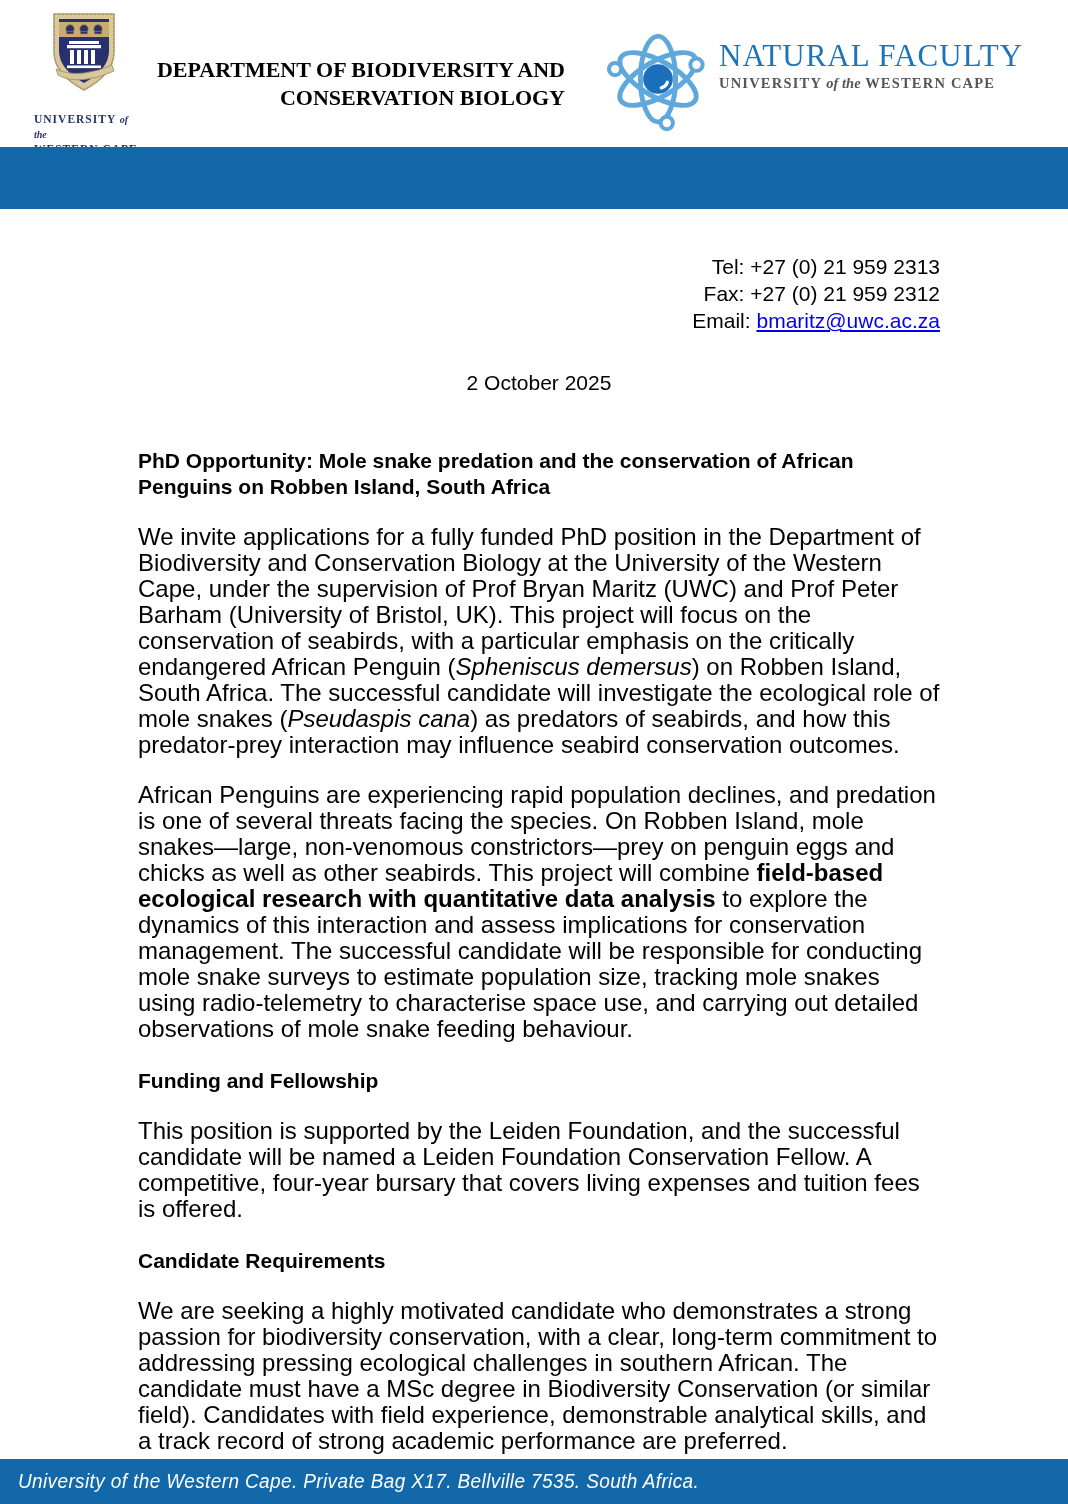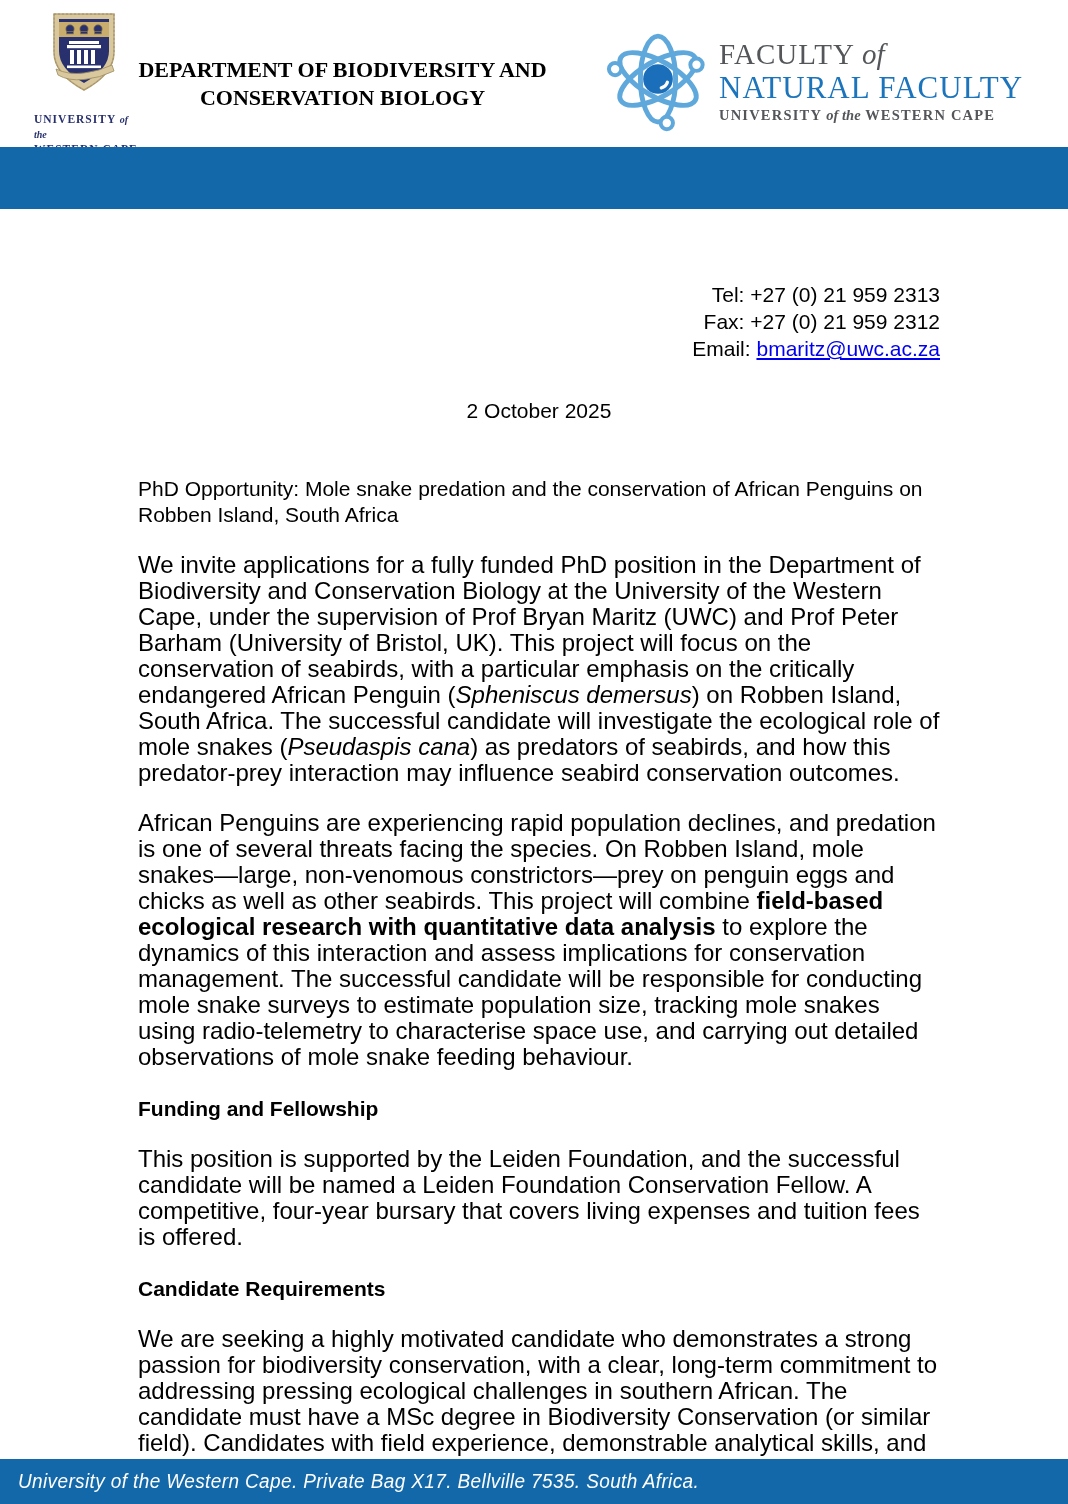--- a/index.html
+++ b/index.html
@@ -29,47 +29,47 @@
   .crest-block{position:absolute;left:30px;top:12px;width:108px;text-align:center;}
   .crest-text{
     margin-top:4px;
     font-family:"Liberation Serif","DejaVu Serif",serif;
     font-weight:bold;color:var(--crest-navy);
     font-size:11.5px;line-height:14px;letter-spacing:1px;text-align:left;padding-left:4px;
   }
   .crest-text .sm-it{font-style:italic;letter-spacing:0;font-size:10px;}
   .dept-title{
     position:absolute;left:120px;top:56px;width:445px;
-    text-align:center;
+    text-align:right;
     font-family:"Liberation Serif","DejaVu Serif",serif;
     font-weight:bold;font-size:22px;line-height:28px;color:#000;
   }
   .faculty-logo{position:absolute;left:603px;top:24px;display:flex;align-items:flex-start;}
   .atom-wrap{width:110px;height:110px;flex:0 0 auto;}
   .faculty-text{margin-left:6px;padding-top:14px;font-family:"Liberation Serif","DejaVu Serif",serif;}
   .fl1{font-size:29px;line-height:32px;color:var(--faculty-gray);letter-spacing:1px;}
   .fl1 .it{font-style:italic;text-transform:none;letter-spacing:0;}
   .fl2{font-size:31px;line-height:35px;color:var(--sciences-blue);letter-spacing:1px;}
   .fl3{font-size:14.5px;line-height:20px;color:var(--faculty-gray);font-weight:bold;letter-spacing:1.2px;}
   .fl3 .it{font-style:italic;font-weight:bold;letter-spacing:0;}
   
   .top-bar{position:absolute;top:147px;left:0;width:100%;height:62px;background:var(--bar-blue);}
   .footer-bar{
     position:absolute;bottom:0;left:0;width:100%;height:45px;
     background:var(--bar-blue);
     display:flex;align-items:center;justify-content:flex-start;font-style:italic;
   }
   .footer-bar span{color:#fff;font-size:20px;letter-spacing:0.4px;transform:scaleX(0.95);}
   
-  .content{position:absolute;top:209px;left:0;width:100%;padding:0 128px 0 138px;margin-top:28px;}
+  .content{position:absolute;top:209px;left:0;width:100%;padding:0 128px 0 138px;}
   .contact{margin-top:44px;text-align:right;font-size:21px;line-height:27px;}
   .contact a{color:var(--link-blue);text-decoration:underline;}
   .date{margin-top:36px;text-align:center;font-size:21px;line-height:26px;}
   .doc-title{
-    margin-top:52px;font-size:21px;line-height:26px;font-weight:normal;
+    margin-top:52px;font-size:21px;line-height:26px;font-weight:bold;
   }
   .para{margin-top:24px;font-size:24px;line-height:26px;}
   .sec-heading{margin-top:26px;font-size:21px;line-height:26px;font-weight:bold;}
   .it{font-style:italic;}
   .bd{font-weight:bold;}
 </style>
 </head>
 <body>
 
 <div class="page">
@@ -127,21 +127,20 @@
           <circle cx="50" cy="50" r="13.5" fill="#1B6FBA"></circle>
           <path d="M53 58 q4 -1 5.5 -5" stroke="#FFFFFF" stroke-width="3" fill="none" stroke-linecap="round"></path>
           <g fill="#FFFFFF" stroke="#5FA8DC" stroke-width="3.6">
             <circle cx="11" cy="41" r="5.6"></circle>
             <circle cx="85" cy="37" r="5.6"></circle>
             <circle cx="58" cy="90" r="5.6"></circle>
           </g>
         </svg>
       </div>
       <div class="faculty-text">
-        <div class="fl1"><span>FACULTY </span><span class="it">of</span></div>
         <div class="fl2">NATURAL FACULTY</div>
         <div class="fl3"><span>UNIVERSITY </span><span class="it">of the</span><span> WESTERN CAPE</span></div>
       </div>
     </div>
 
   </header>
 
   <div class="top-bar"></div>
 
   <main class="content">

